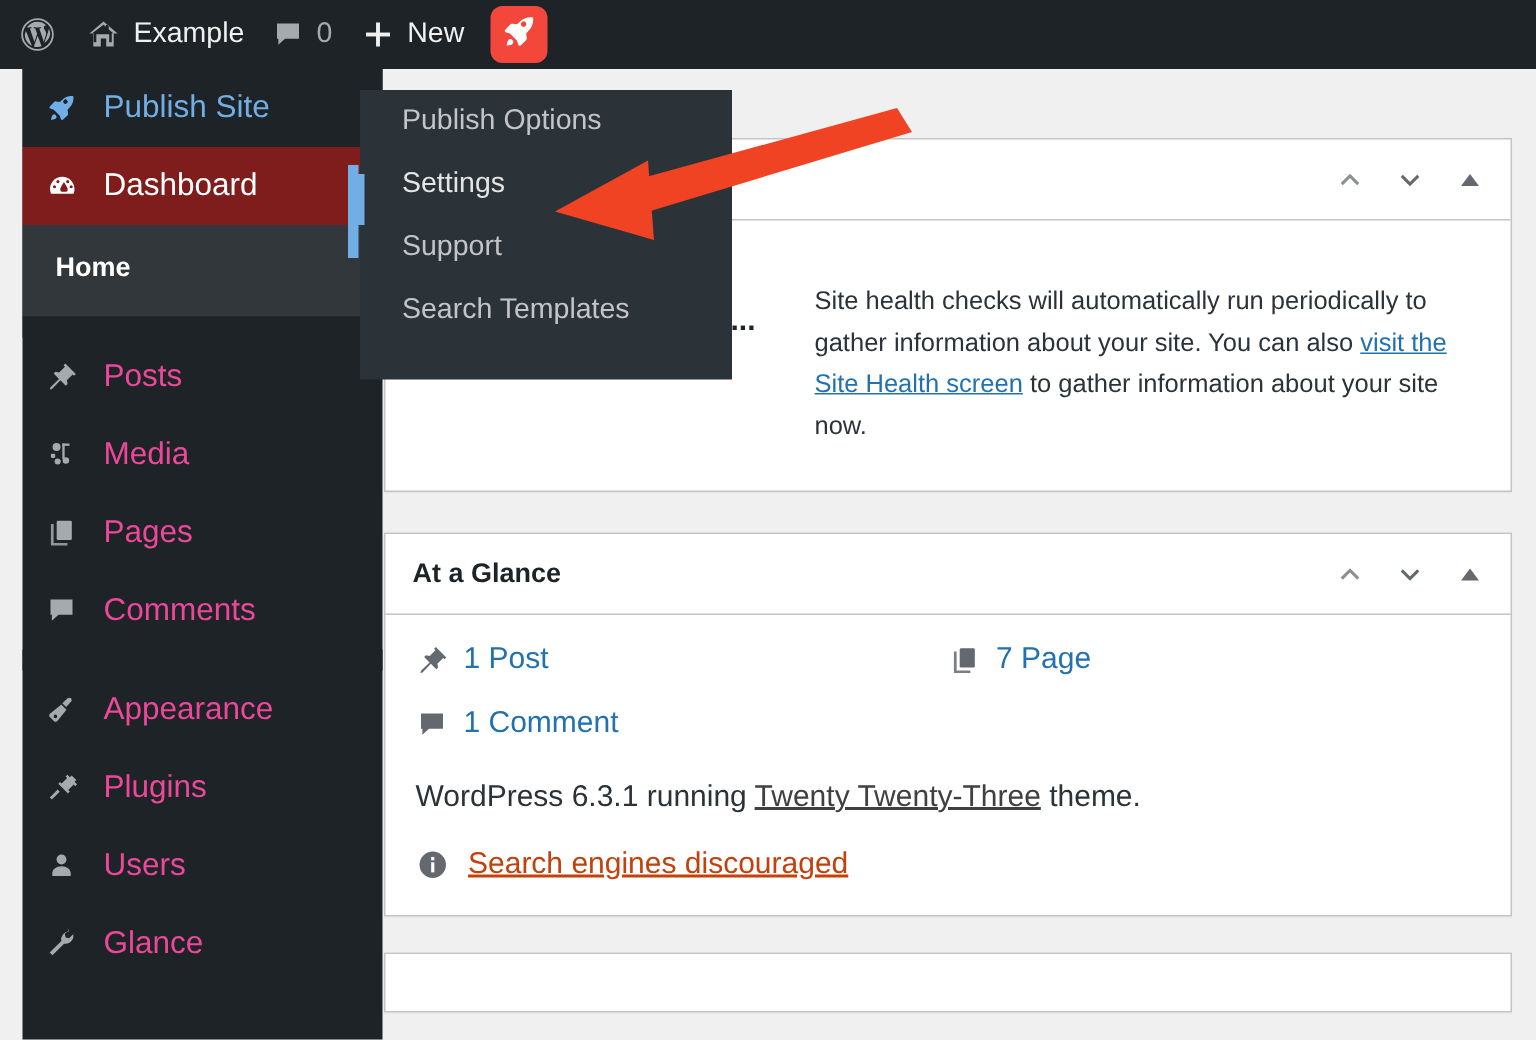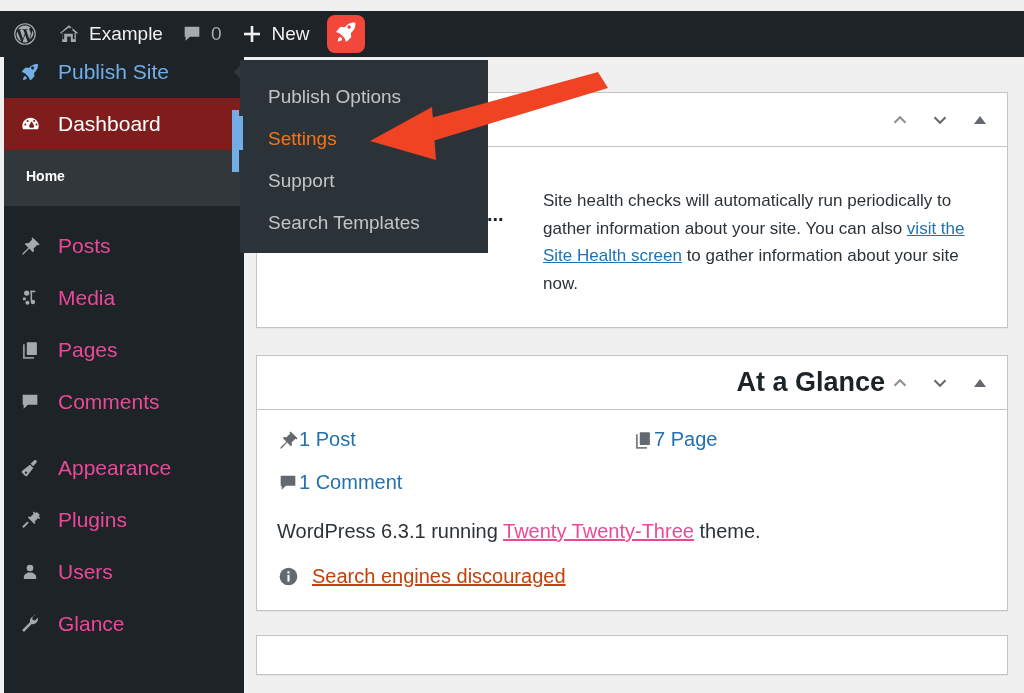--- a/index.html
+++ b/index.html
@@ -5,21 +5,21 @@
   * { box-sizing: border-box; margin: 0; padding: 0; }
   html, body {
     width: 1024px; height: 693px;
     overflow: hidden;
     font-family: "Liberation Sans", sans-serif;
     background: #f0f0f1;
   }
 
   
   #adminbar {
-    position: absolute; top: 11px; left: 0;
+    position: absolute; top: 0; left: 0;
     width: 1024px; height: 46px;
     background: #1d2327;
     display: flex; align-items: center;
     z-index: 60;
   }
   .ab-item {
     display: flex; align-items: center;
     height: 46px; padding: 0 9px;
     color: #f0f0f1; font-size: 19px;
     gap: 8px; white-space: nowrap;
@@ -28,21 +28,21 @@
   .ab-ico { display: inline-flex; align-items: center; color: #a7aaad; }
   .ab-count { color: #a7aaad; font-size: 19px; }
   .ab-rocket {
     width: 38px; height: 38px; border-radius: 8px;
     display: flex; align-items: center; justify-content: center;
     margin-left: 8px;
   }
 
   
   #sidebar {
-    position: absolute; top: 46px; left: 4px;
+    position: absolute; top: 46px; left: 15px;
     width: 240px; height: 647px;
     background: #1d2327;
     z-index: 50;
   }
   .menu-top {
     position: relative;
     display: flex; align-items: center;
     height: 52px; padding-left: 14px;
     color: #ec4899; font-size: 21px;
     gap: 16px; cursor: pointer;
@@ -65,45 +65,44 @@
     border-top: 10px solid transparent;
     border-bottom: 10px solid transparent;
     border-right: 10px solid #32373c;
   }
   .notch.white { border-right-color: #f0f0f1; }
   .menu-gap { height: 14px; background: #1d2327; }
 
   .submenu { background: #32373c; padding: 10px 0 14px 0; }
   .submenu a {
     display: block; padding: 8px 0 8px 22px;
-    color: #c3c4c7; font-size: 14px; text-decoration: none;
+    color: #c3c4c7; font-size: 18px; text-decoration: none;
   }
   .submenu a.cur { color: #fff; font-weight: bold; }
 
   
   #sidebar-accent {
     position: absolute; left: 232px; top: 110px;
     width: 7px; height: 62px;
     background: #72aee6;
     z-index: 70;
   }
 
   
   #flyout {
     position: absolute; left: 240px; top: 60px;
     width: 248px; height: 193px;
     background: #2c3338;
     z-index: 80;
-    padding-top: 16px;
   }
   #flyout a {
     display: block; padding: 10px 0 10px 28px;
     color: #c3c4c7; font-size: 19px; text-decoration: none;
   }
-  #flyout a.active { color: #f97316; }
+  #flyout a.active { color: #e5e5e5; }
   .fly-marker {
     position: absolute; left: 236px; top: 116px;
     width: 7px; height: 34px; background: #72aee6; z-index: 85;
   }
 
   
   #content {
     position: absolute; left: 240px; top: 46px;
     width: 784px; height: 647px;
     background: #f0f0f1;
@@ -114,23 +113,22 @@
     border: 1px solid #c3c4c7;
     box-shadow: 0 1px 1px rgba(0,0,0,.04);
     margin-top: 16px;
   }
   .card-head {
     display: flex; align-items: center;
     height: 54px; padding: 0 12px 0 18px;
     border-bottom: 1px solid #c3c4c7;
   }
   .card-title {
-    font-size: 27px; font-weight: bold; color: #1d2327;
+    font-size: 18px; font-weight: bold; color: #1d2327;
     flex: 1;
-    text-align: right;
   }
   .head-btns { display: flex; align-items: center; gap: 10px; }
   .hbtn {
     width: 30px; height: 30px;
     display: flex; align-items: center; justify-content: center;
     cursor: pointer;
   }
   .card-body { padding: 18px 20px 22px 20px; }
 
   
@@ -145,29 +143,29 @@
     padding-top: 40px; padding-left: 6px;
   }
   .sh-right a { color: #2271b1; }
 
   
   .glance-cols {
     display: flex; flex-wrap: wrap;
   }
   .g-item {
     width: 50%;
-    display: flex; align-items: center; 
+    display: flex; align-items: center; gap: 10px;
     font-size: 20px; margin-bottom: 20px;
   }
   .g-item a { color: #2271b1; text-decoration: none; }
   .g-ico { color: #646970; display: inline-flex; }
   .g-version {
     font-size: 20px; color: #2c3338; margin: 6px 0 22px 0;
   }
-  .g-version a { color: #ec4899; }
+  .g-version a { color: #404040; }
   .g-seo { display: flex; align-items: center; gap: 12px; font-size: 20px; }
   .g-seo a { color: #c2410c; }
 
   
   #arrow {
     position: absolute; left: 0; top: 0;
     width: 1024px; height: 693px;
     pointer-events: none;
     z-index: 95;
   }

